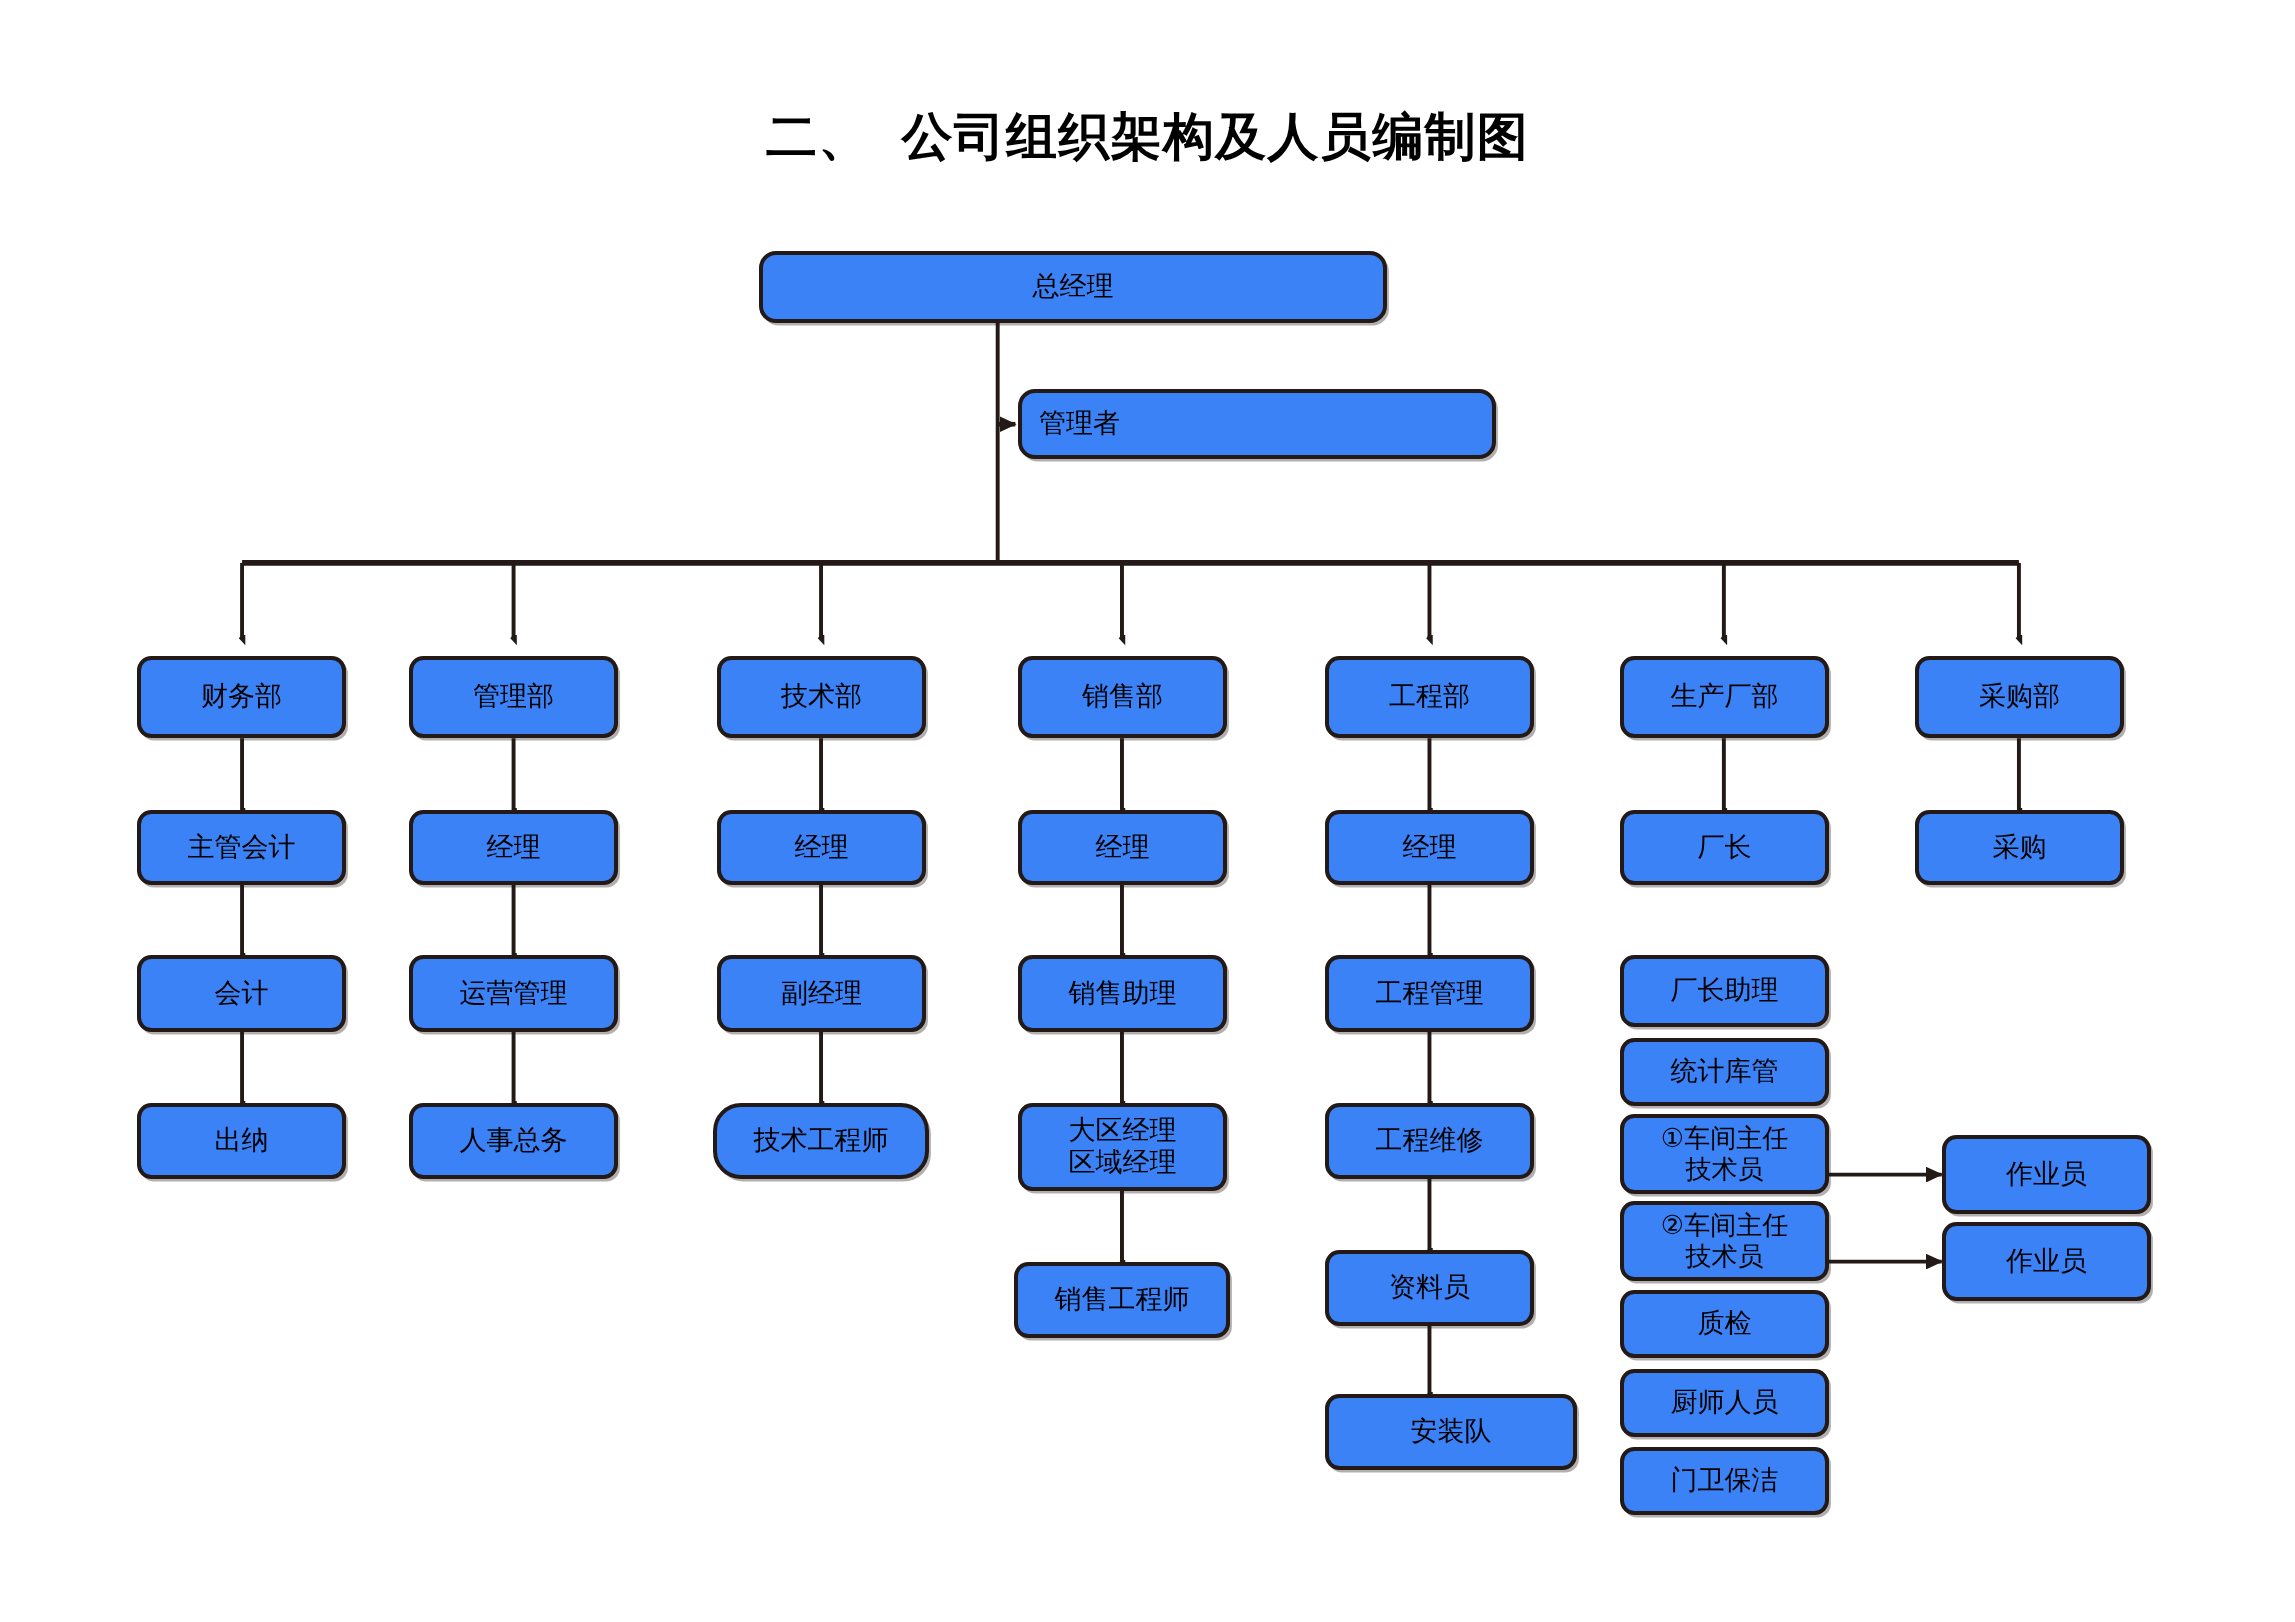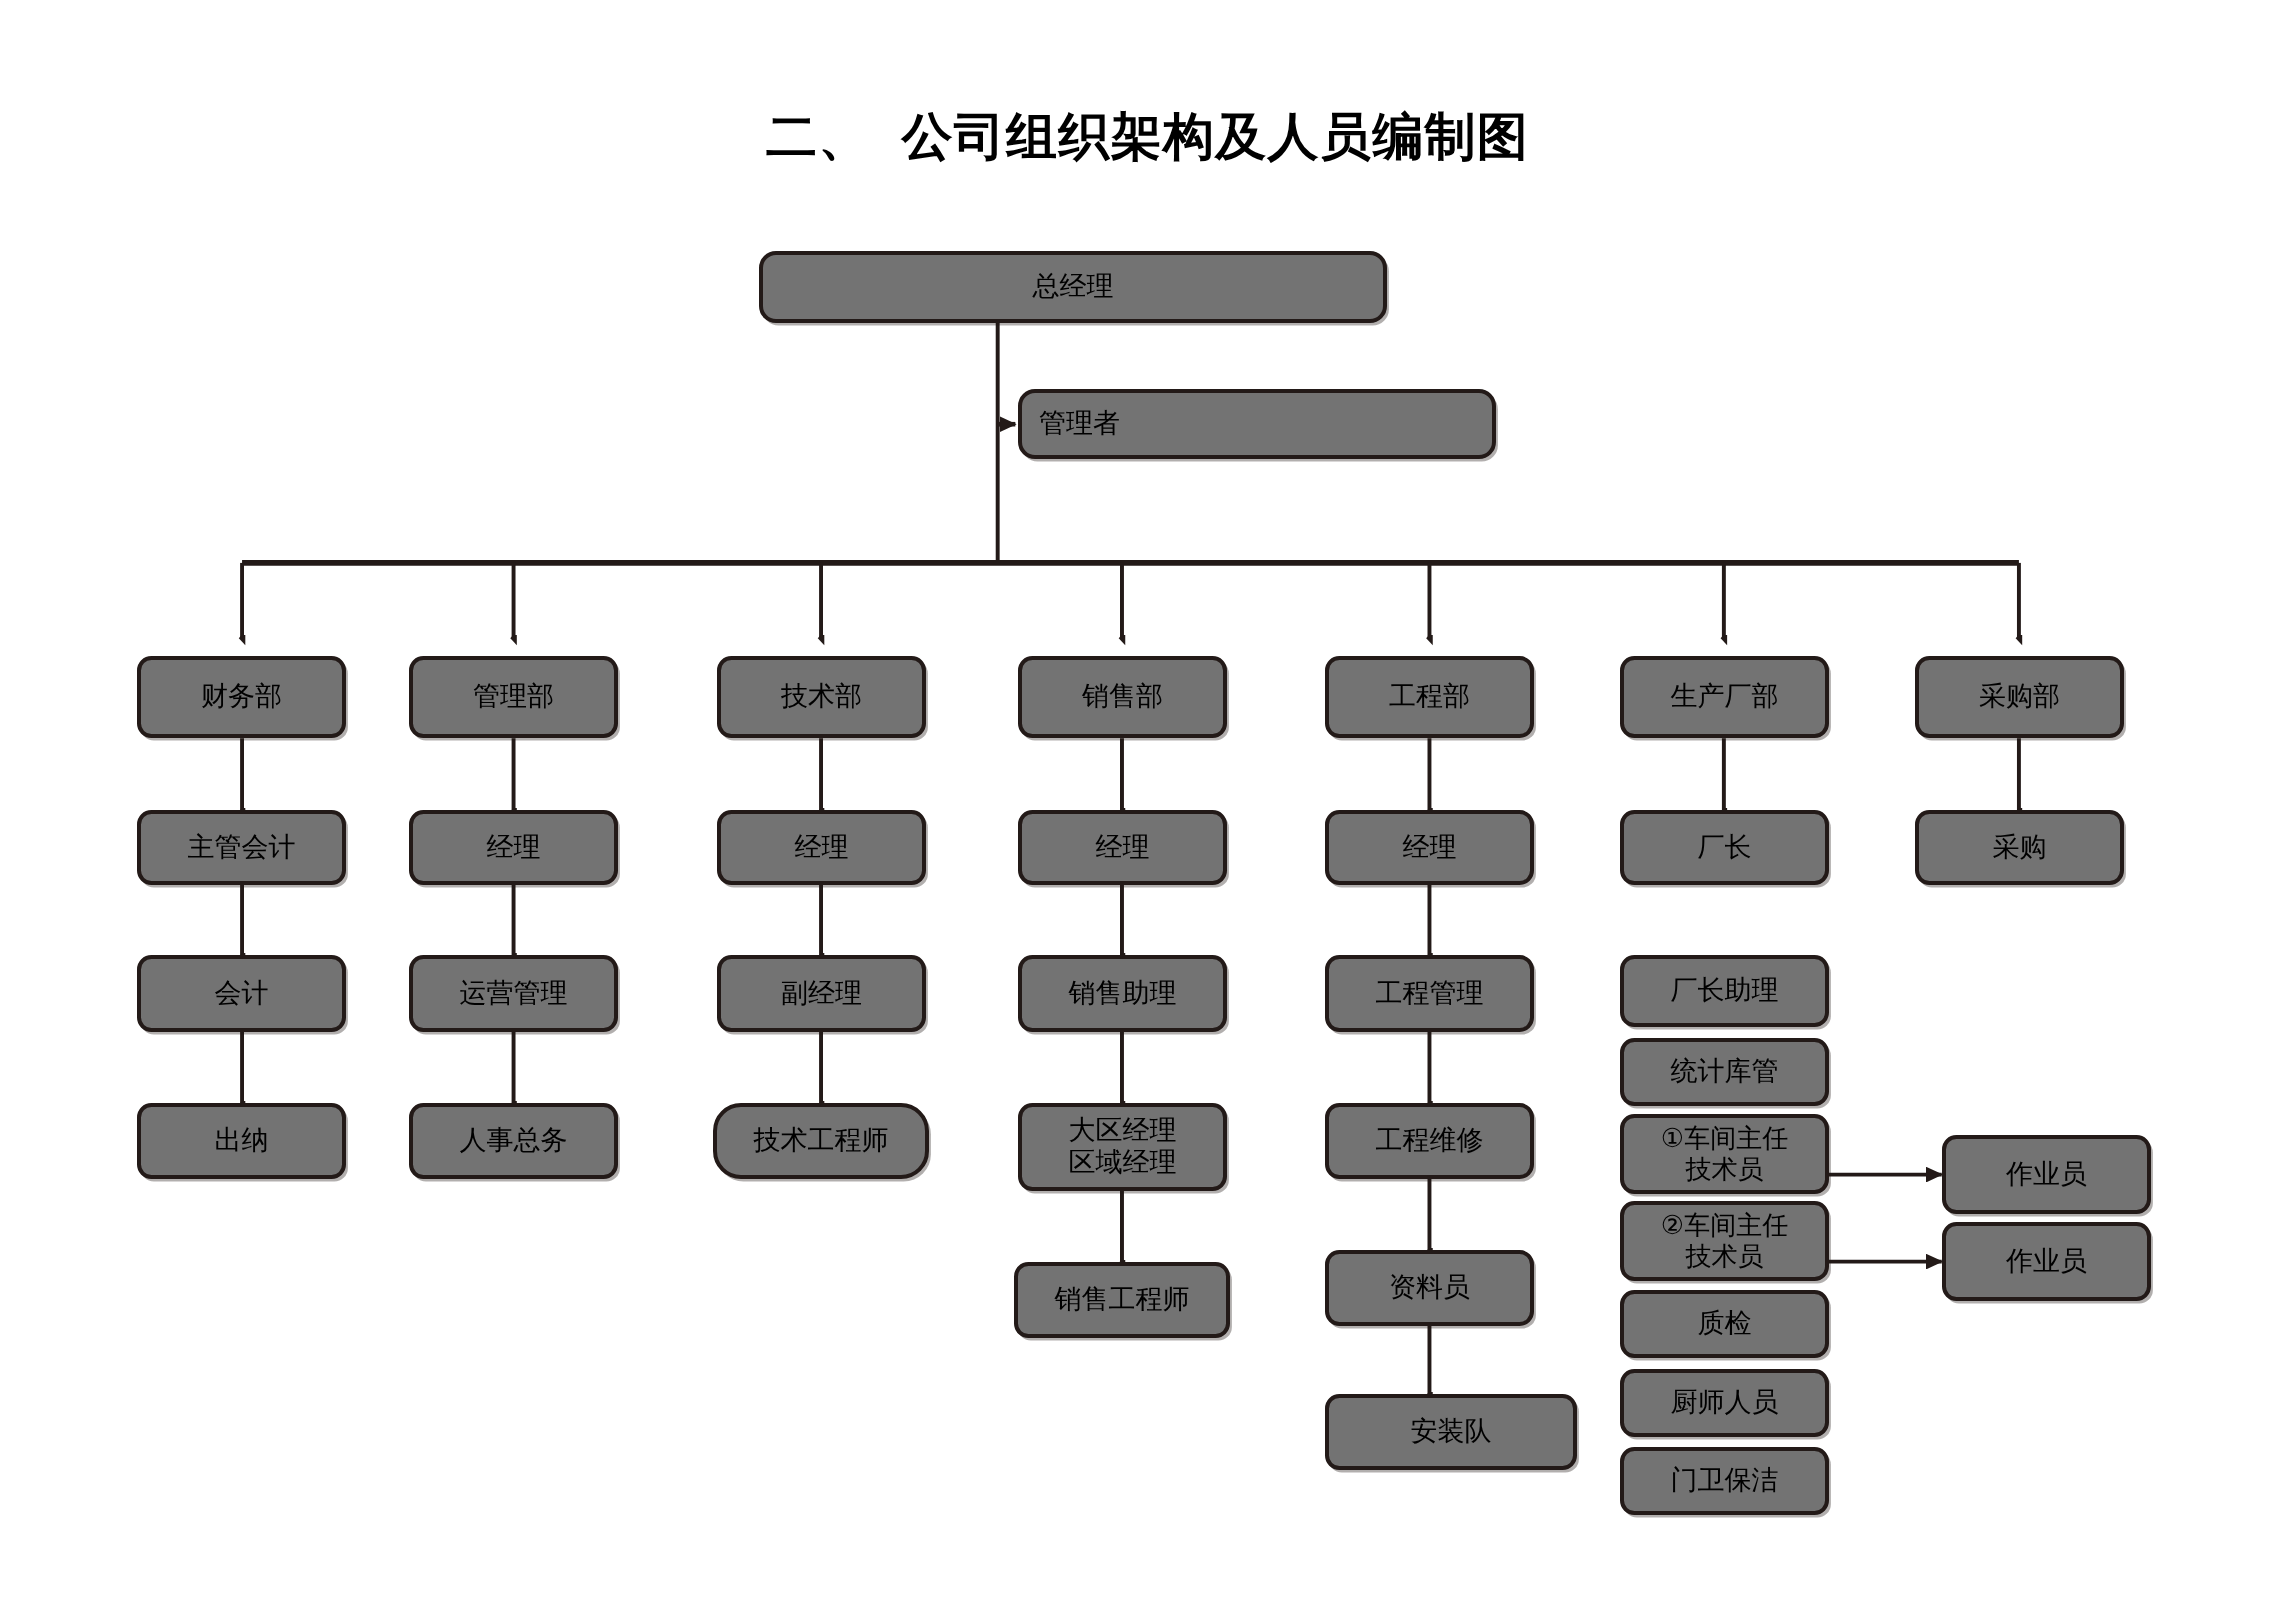--- a/index.html
+++ b/index.html
@@ -13,21 +13,21 @@
     position:absolute;left:0;top:111px;width:2295px;
     text-align:center;
     font-size:51px;font-weight:bold;color:#000000;
     letter-spacing:1.3px;
     white-space:pre;
     line-height:1;
   }
   svg#wires{position:absolute;left:0;top:0;width:2295px;height:1623px;pointer-events:none;}
   .node{
     position:absolute;
-    background:#737373;
+    background:#3b82f6;
     border:4.6px solid #231a18;
     border-radius:14.4px;
     box-sizing:border-box;
     display:flex;align-items:center;justify-content:center;
     color:#000;
     font-size:27px;
     font-weight:normal;
     text-align:center;
     line-height:1.08;
     white-space:pre-line;

